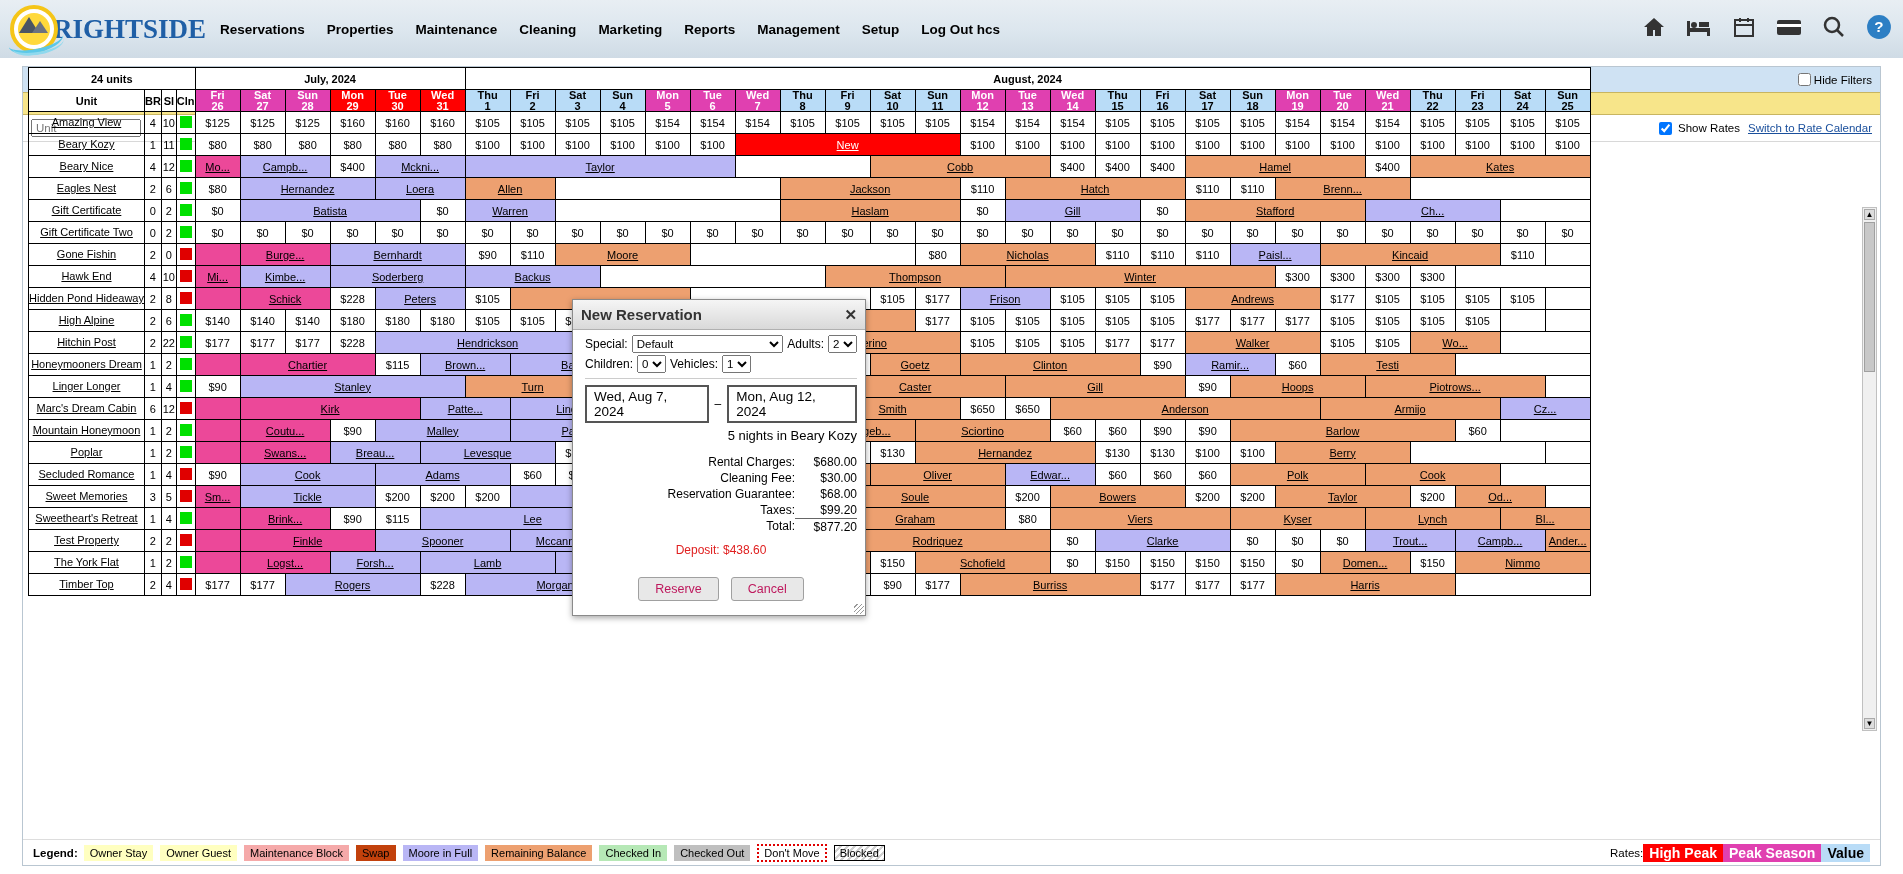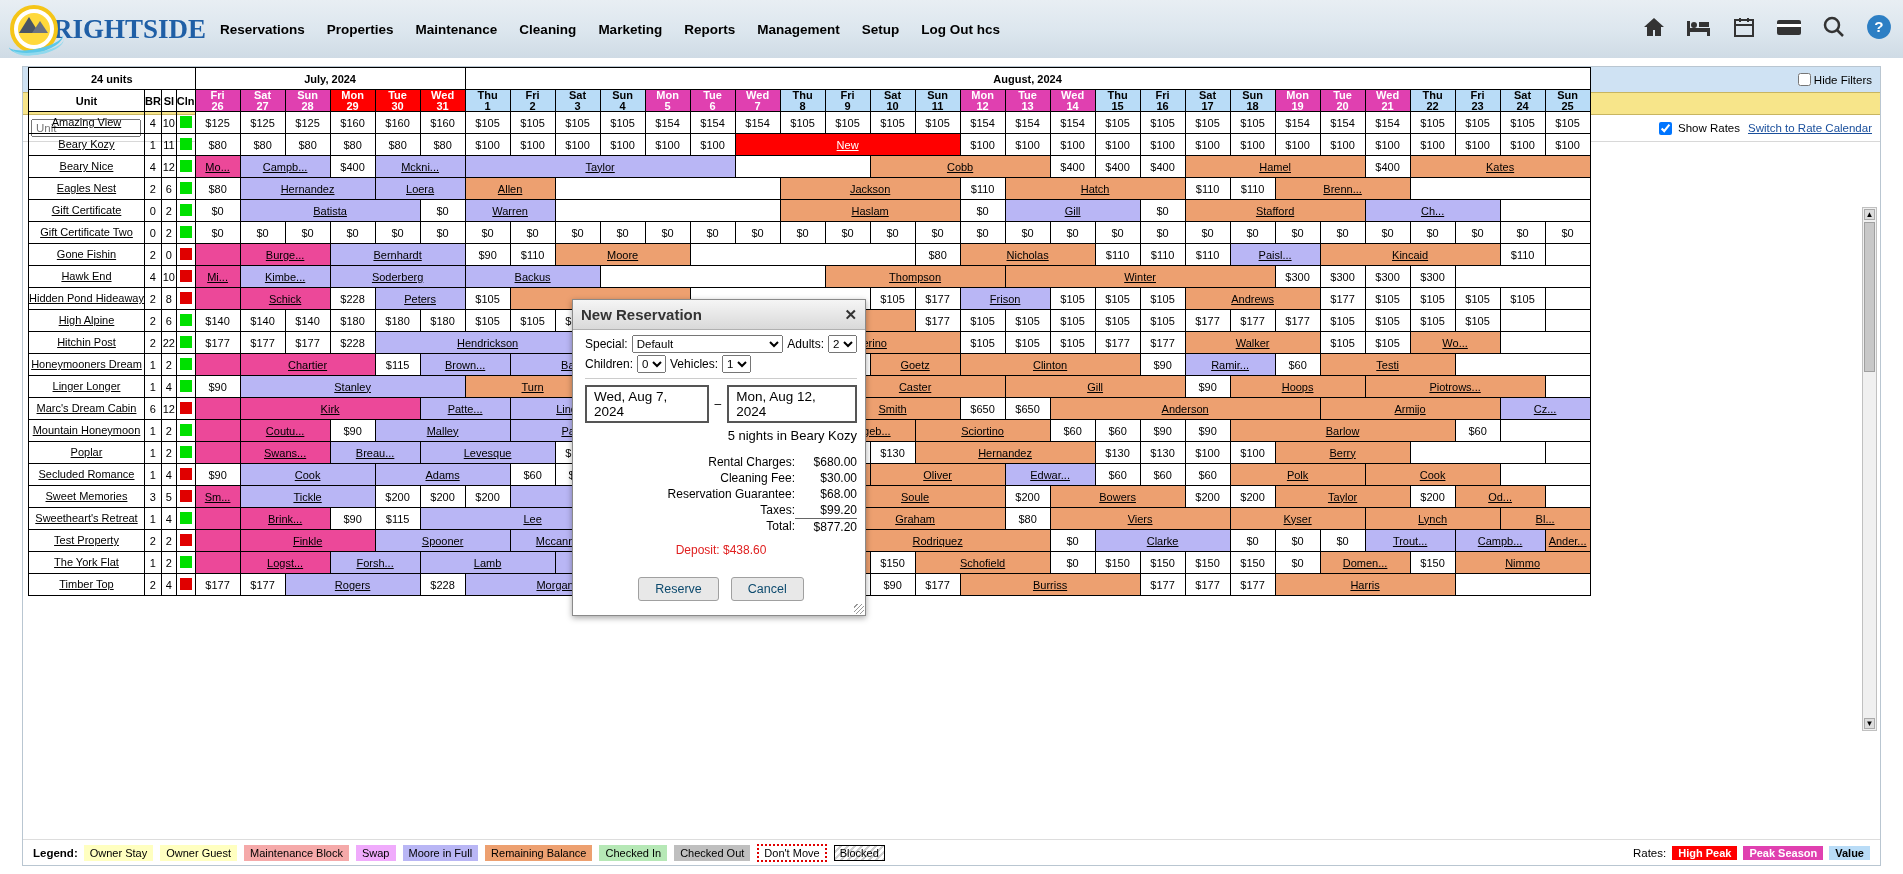--- a/index.html
+++ b/index.html
@@ -143,30 +143,30 @@
   
   .legendbar{
     position:absolute; left:0; right:0; bottom:0; height:26px;
     display:flex; align-items:center; padding:0 10px; font-size:11.5px;
     background:#fff; border-top:1px solid #ddd;
   }
   .lg{ padding:1px 5px; margin-right:7px; border:1px solid transparent; font-size:11px;}
   .lg.owner-stay{ background:#ffffc0; }
   .lg.owner-guest{ background:#ffffc0; }
   .lg.maint{ background:#f5a9a9; }
-  .lg.swap{ background:#f0abfc;text-align:right; }
+  .lg.swap{ background:#c2410c;text-align:right; }
   .lg.paid{ background:#b9b6f5; }
   .lg.rem{ background:#eda070; }
   .lg.cin{ background:#b6e8b6; }
   .lg.cout{ background:#bfbfbf; }
   .lg.dont{ border:2px dotted #e00000; color:#000; background:#fff;}
   .lg.blocked{ border:1px solid #000; background:repeating-linear-gradient(135deg,#fff 0 3px,#d0d0d0 3px 5px);}
   .legend-label{ font-weight:700; margin-right:6px;}
   .rates-legend{ margin-left:auto; display:flex; align-items:center;}
-  .rl{ padding:1px 6px; margin-left:6px; font-weight:700; font-size:11px;}
+  .rl{ padding:1px 6px; font-weight:700; font-size:14px;}
   .rl.high{ background:#ff0000; color:#fff;}
   .rl.peak{ background:#e040b0; color:#fff;}
   .rl.value{ background:#b9dcf7; color:#000;}
 
   
   .vscroll{
     position:absolute; right:3px; top:140px; width:15px; height:524px;
     background:#f0f0f0; border:1px solid #c0c0c0;
   }
   .vthumb{ position:absolute; top:1px; left:1px; width:11px; height:150px; background:#c8c8c8; border:1px solid #a0a0a0;}
@@ -200,21 +200,21 @@
   .nights{ text-align:right; font-size:13px; margin:5px 0 11px 0;}
   .charges{ font-size:12px; }
   .crow{ display:flex; justify-content:flex-end; line-height:16px; }
   .clabel{ text-align:right; }
   .cval{ width:62px; text-align:right; }
   .crow.total .cval{ border-top:1px solid #666; }
   .deposit{ text-align:center; color:#e02020; margin-top:8px; font-size:12px;}
   .mbtns{ display:flex; justify-content:center; gap:12px; margin:20px 0 8px 0;}
   .mbtns button{
     font-size:12.5px; padding:4px 16px; background:#e8e8e8;
-    border:1px solid #a0a0a0; border-radius:3px; color:#0c4a6e; cursor:pointer;
+    border:1px solid #a0a0a0; border-radius:3px; color:#be185d; cursor:pointer;
   }
   .resize-grip{
     position:absolute;right:1px;bottom:1px;width:10px;height:10px;
     background:repeating-linear-gradient(135deg,transparent 0 2px,#999 2px 3px);
   }
 </style>
 </head>
 <body>
 
 <div class="banner">

